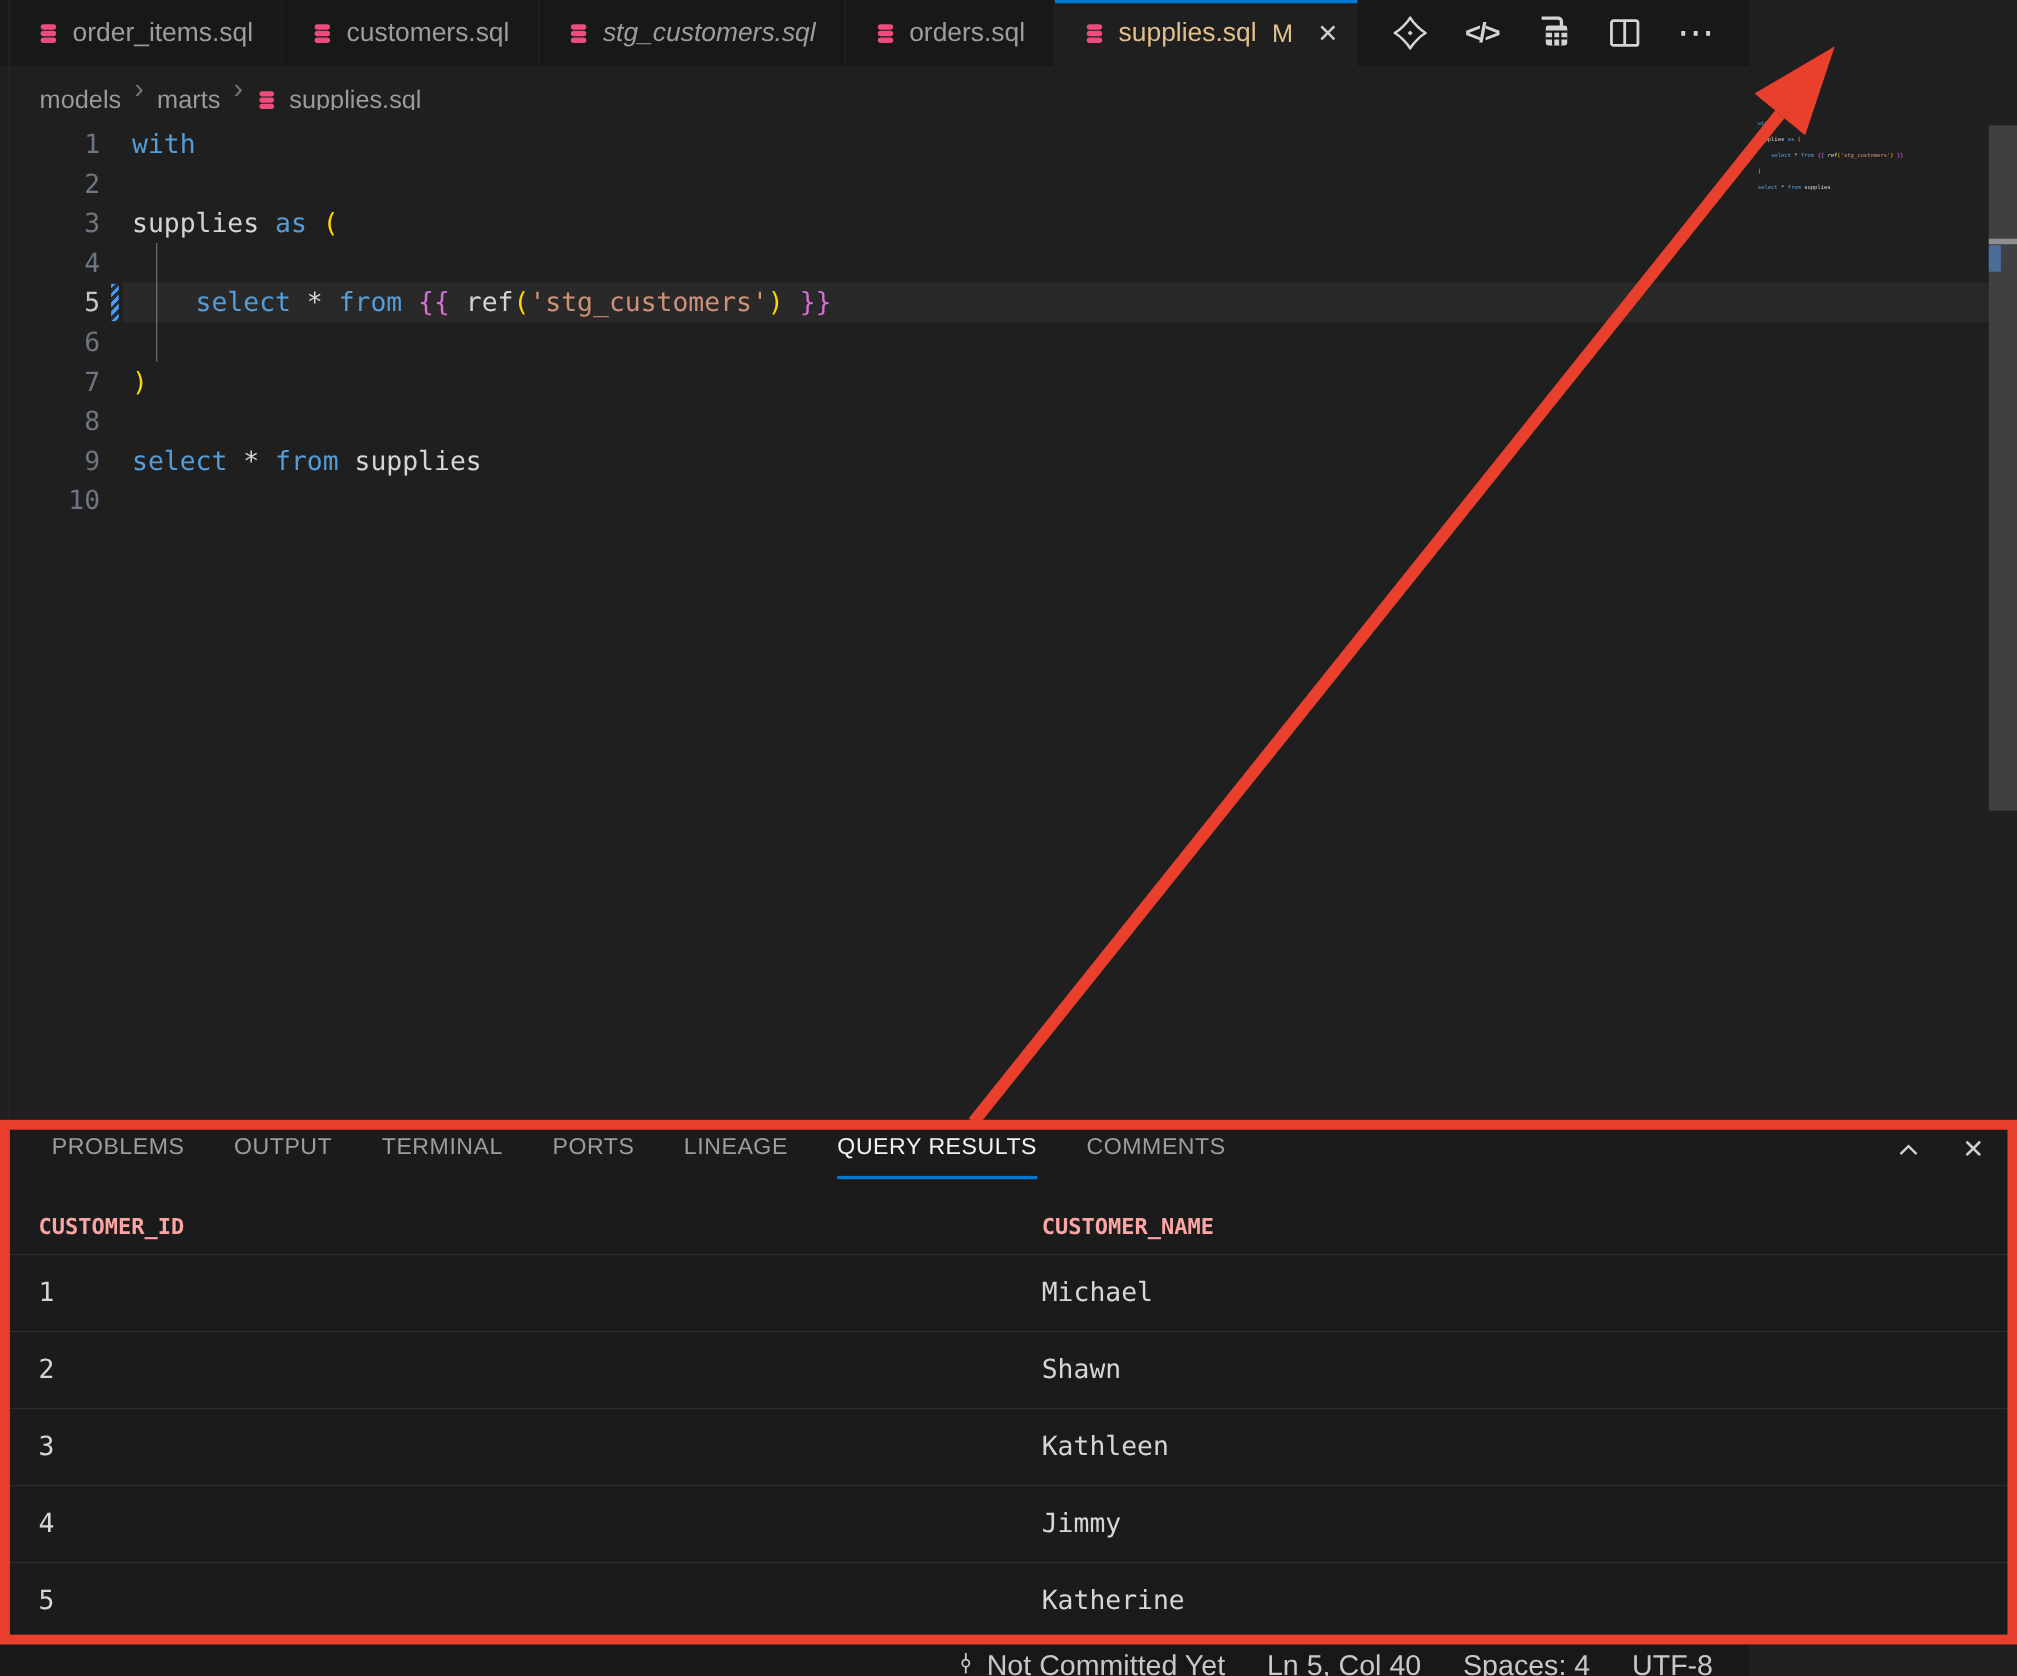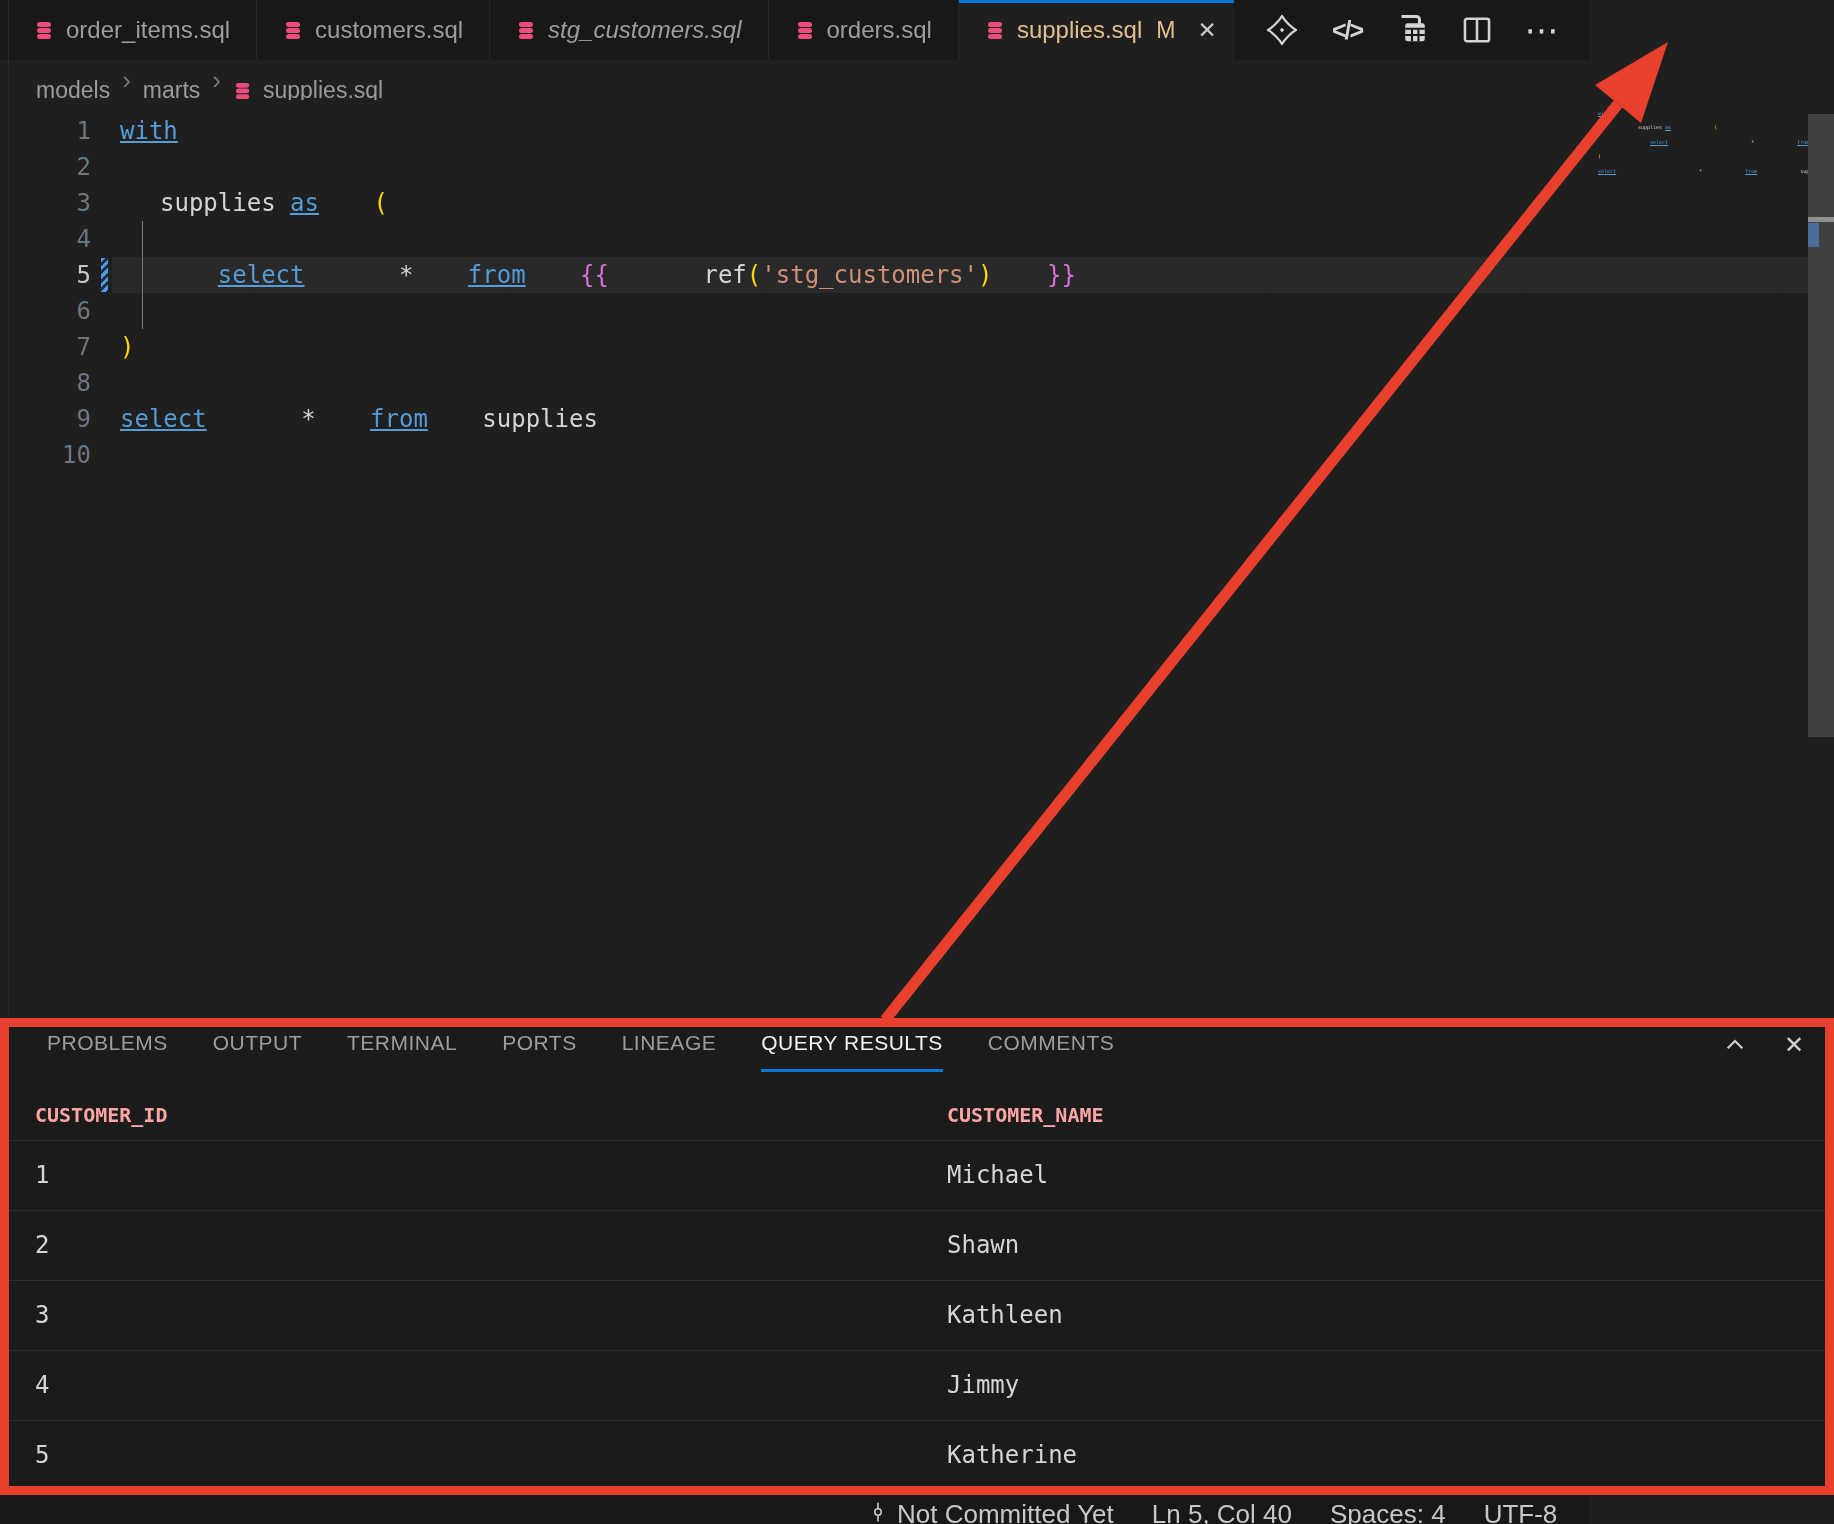--- a/index.html
+++ b/index.html
@@ -42,22 +42,22 @@
   .sash { position:absolute; left:8px; top:-100px; height:1018px; width:1px; background:#2a2a2a; }
   .code-lines { position:absolute; top:13px; left:0; right:26px; }
   .line { display:flex; height:36px; position:relative;
           font-family:"DejaVu Sans Mono", monospace; font-size:24px; line-height:36px; }
   .line.current { background:linear-gradient(to right, transparent 112px, rgba(255,255,255,0.045) 112px); }
   .ln { width:91px; text-align:right; color:#6e7681; flex:none; }
   .line.current .ln { color:#c6c6c6; }
   .line.modified::before { content:''; position:absolute; left:101px; width:7px; top:1px; bottom:1px;
       background:repeating-linear-gradient(135deg,#4d9bf0 0 3px, rgba(77,155,240,0.12) 3px 6px); }
   .code { white-space:pre; margin-left:29px; color:var(--tk-text,#d4d4d4); }
-  .tk-kw { color:var(--tk-kw,#569cd6);text-decoration:underline; }
-  .tk-plain { color:var(--tk-text,#d4d4d4);margin-left:40px; }
+  .tk-kw { color:var(--tk-kw,#569cd6); }
+  .tk-plain { color:var(--tk-text,#d4d4d4); }
   .tk-bracket { color:var(--tk-bracket,#ffd700); }
   .tk-jinja { color:var(--tk-jinja,#d670d6); }
   .tk-string { color:var(--tk-string,#ce9178); }
   .indent-guide { position:absolute; left:142px; top:121px; height:108px; width:1px; background:#7a7a7a; }
 
   
   .minimap { position:absolute; left:1592px; top:10px; width:210px; }
   .mini-line { display:flex; height:7.2px; position:relative;
                font-family:"DejaVu Sans Mono", monospace; font-size:5px; line-height:7.2px; }
   .mini-line .code { margin-left:6px; }

